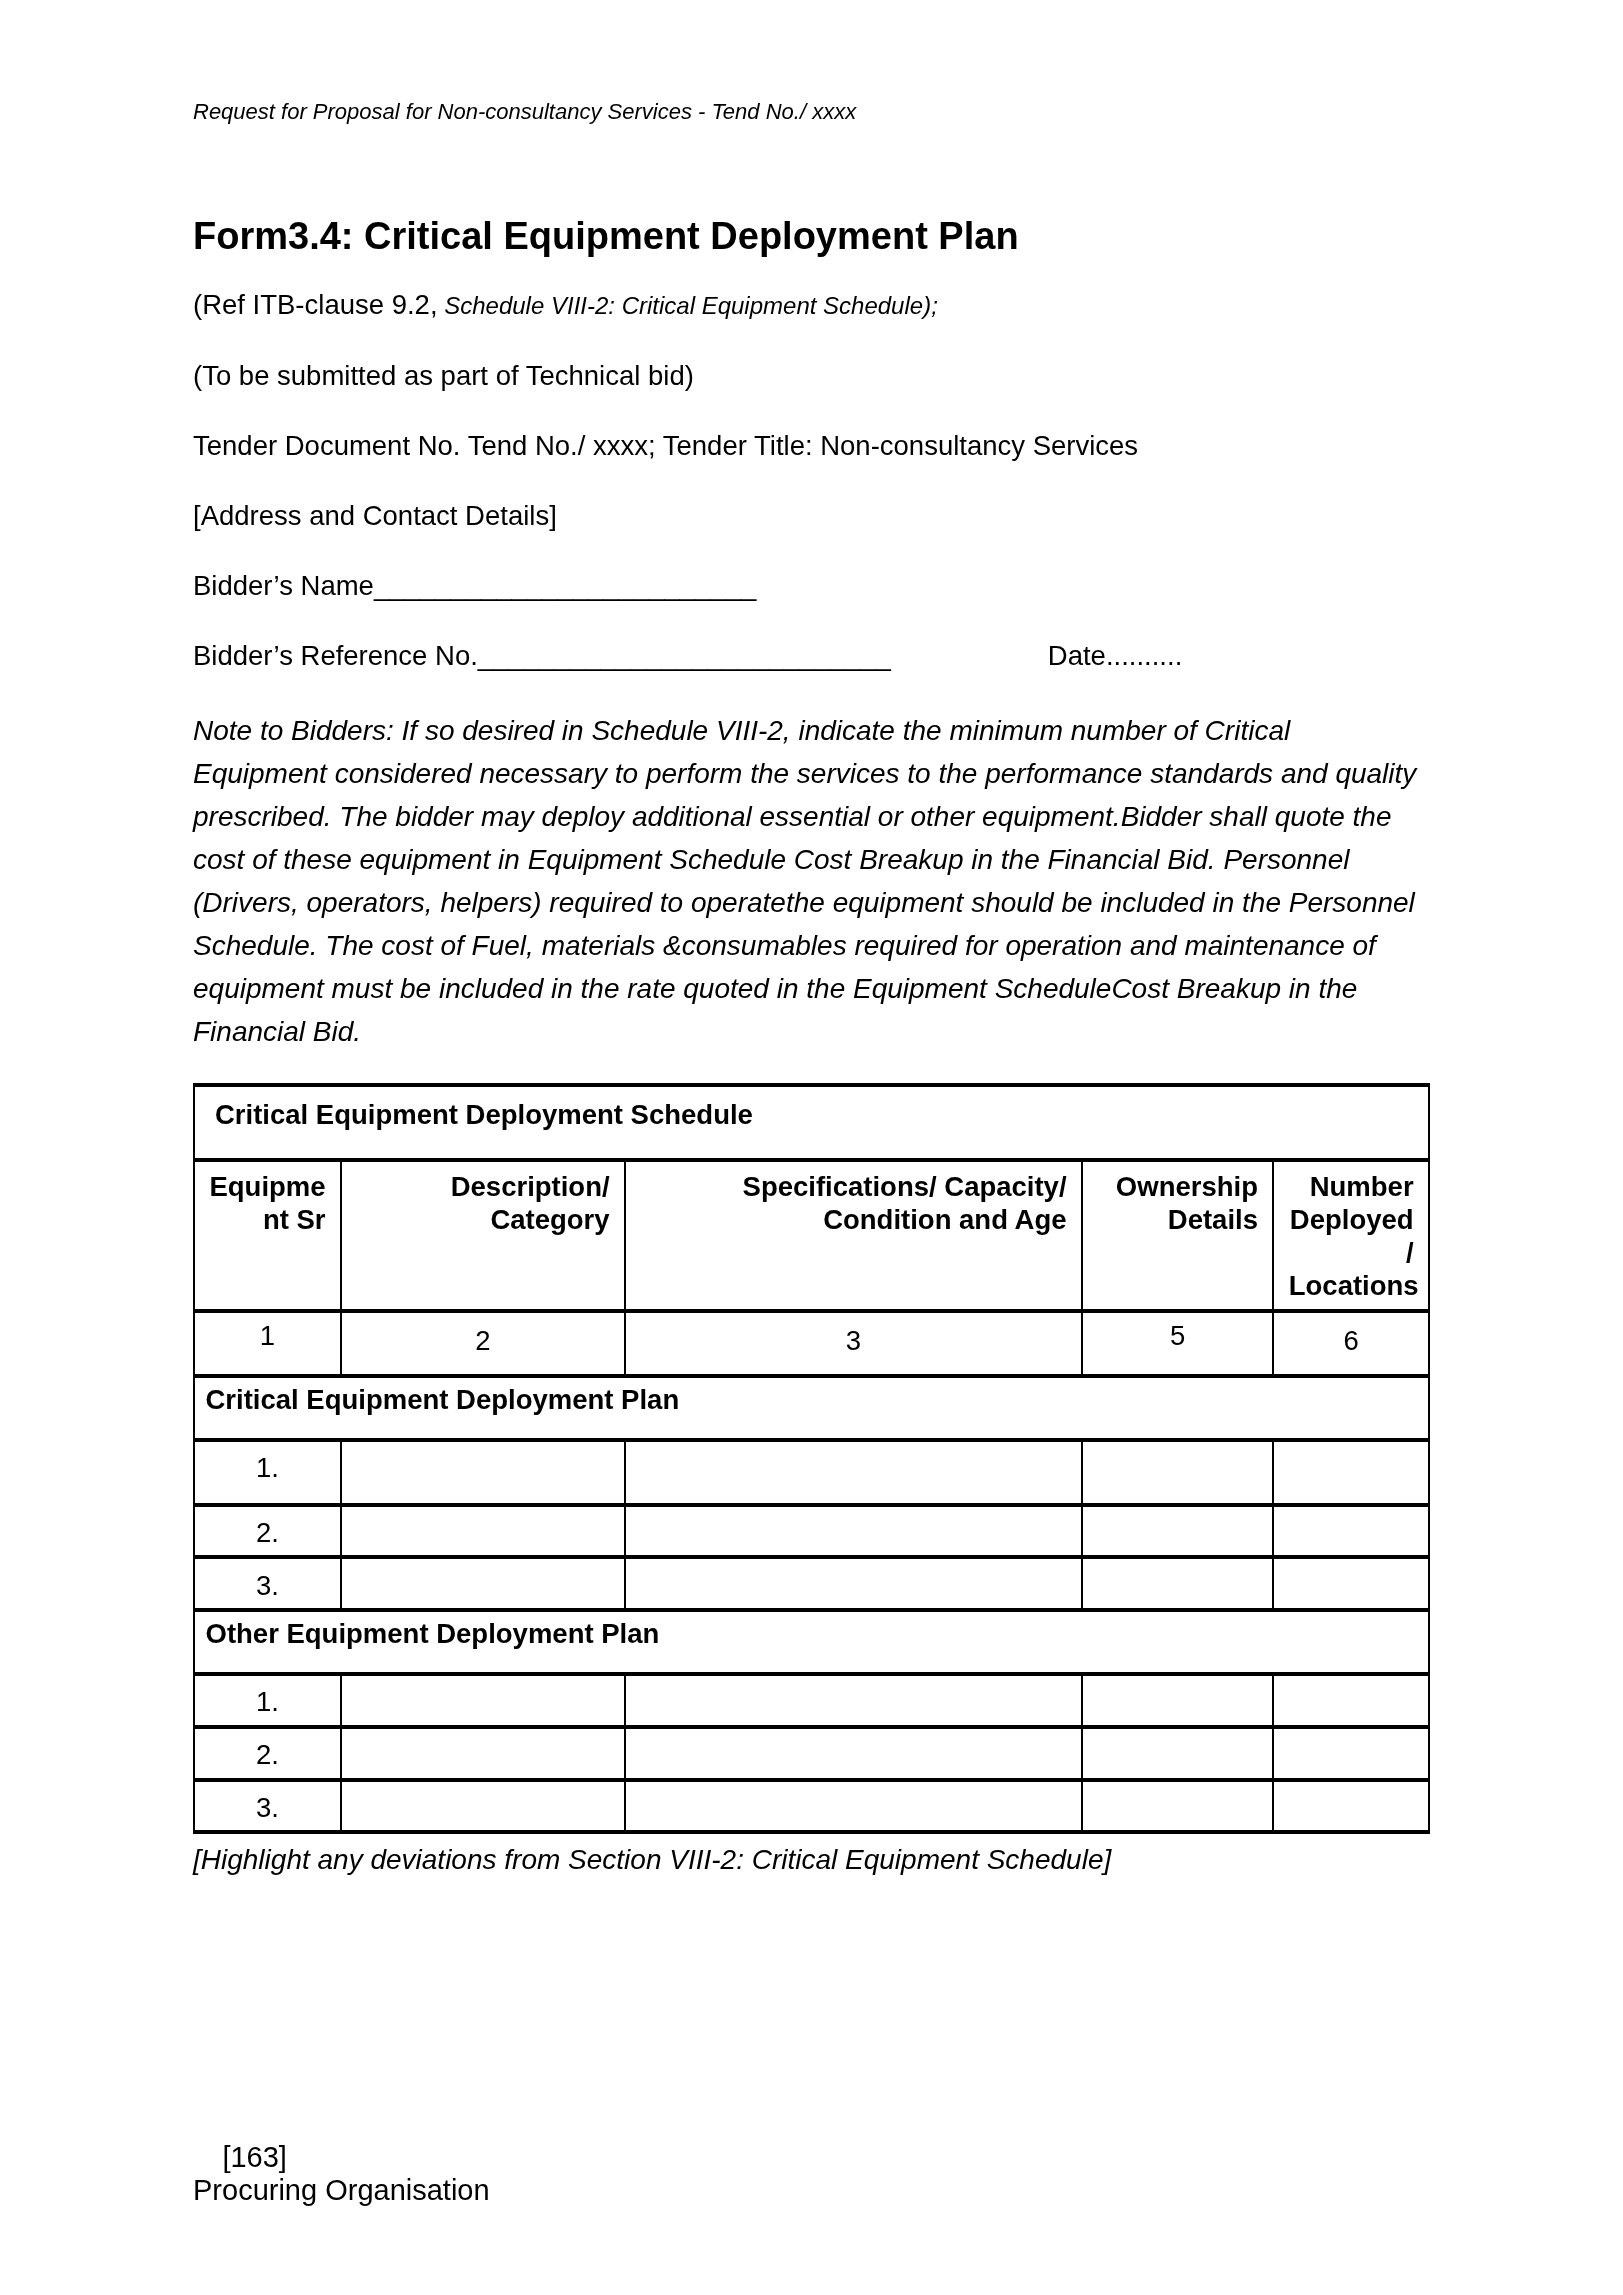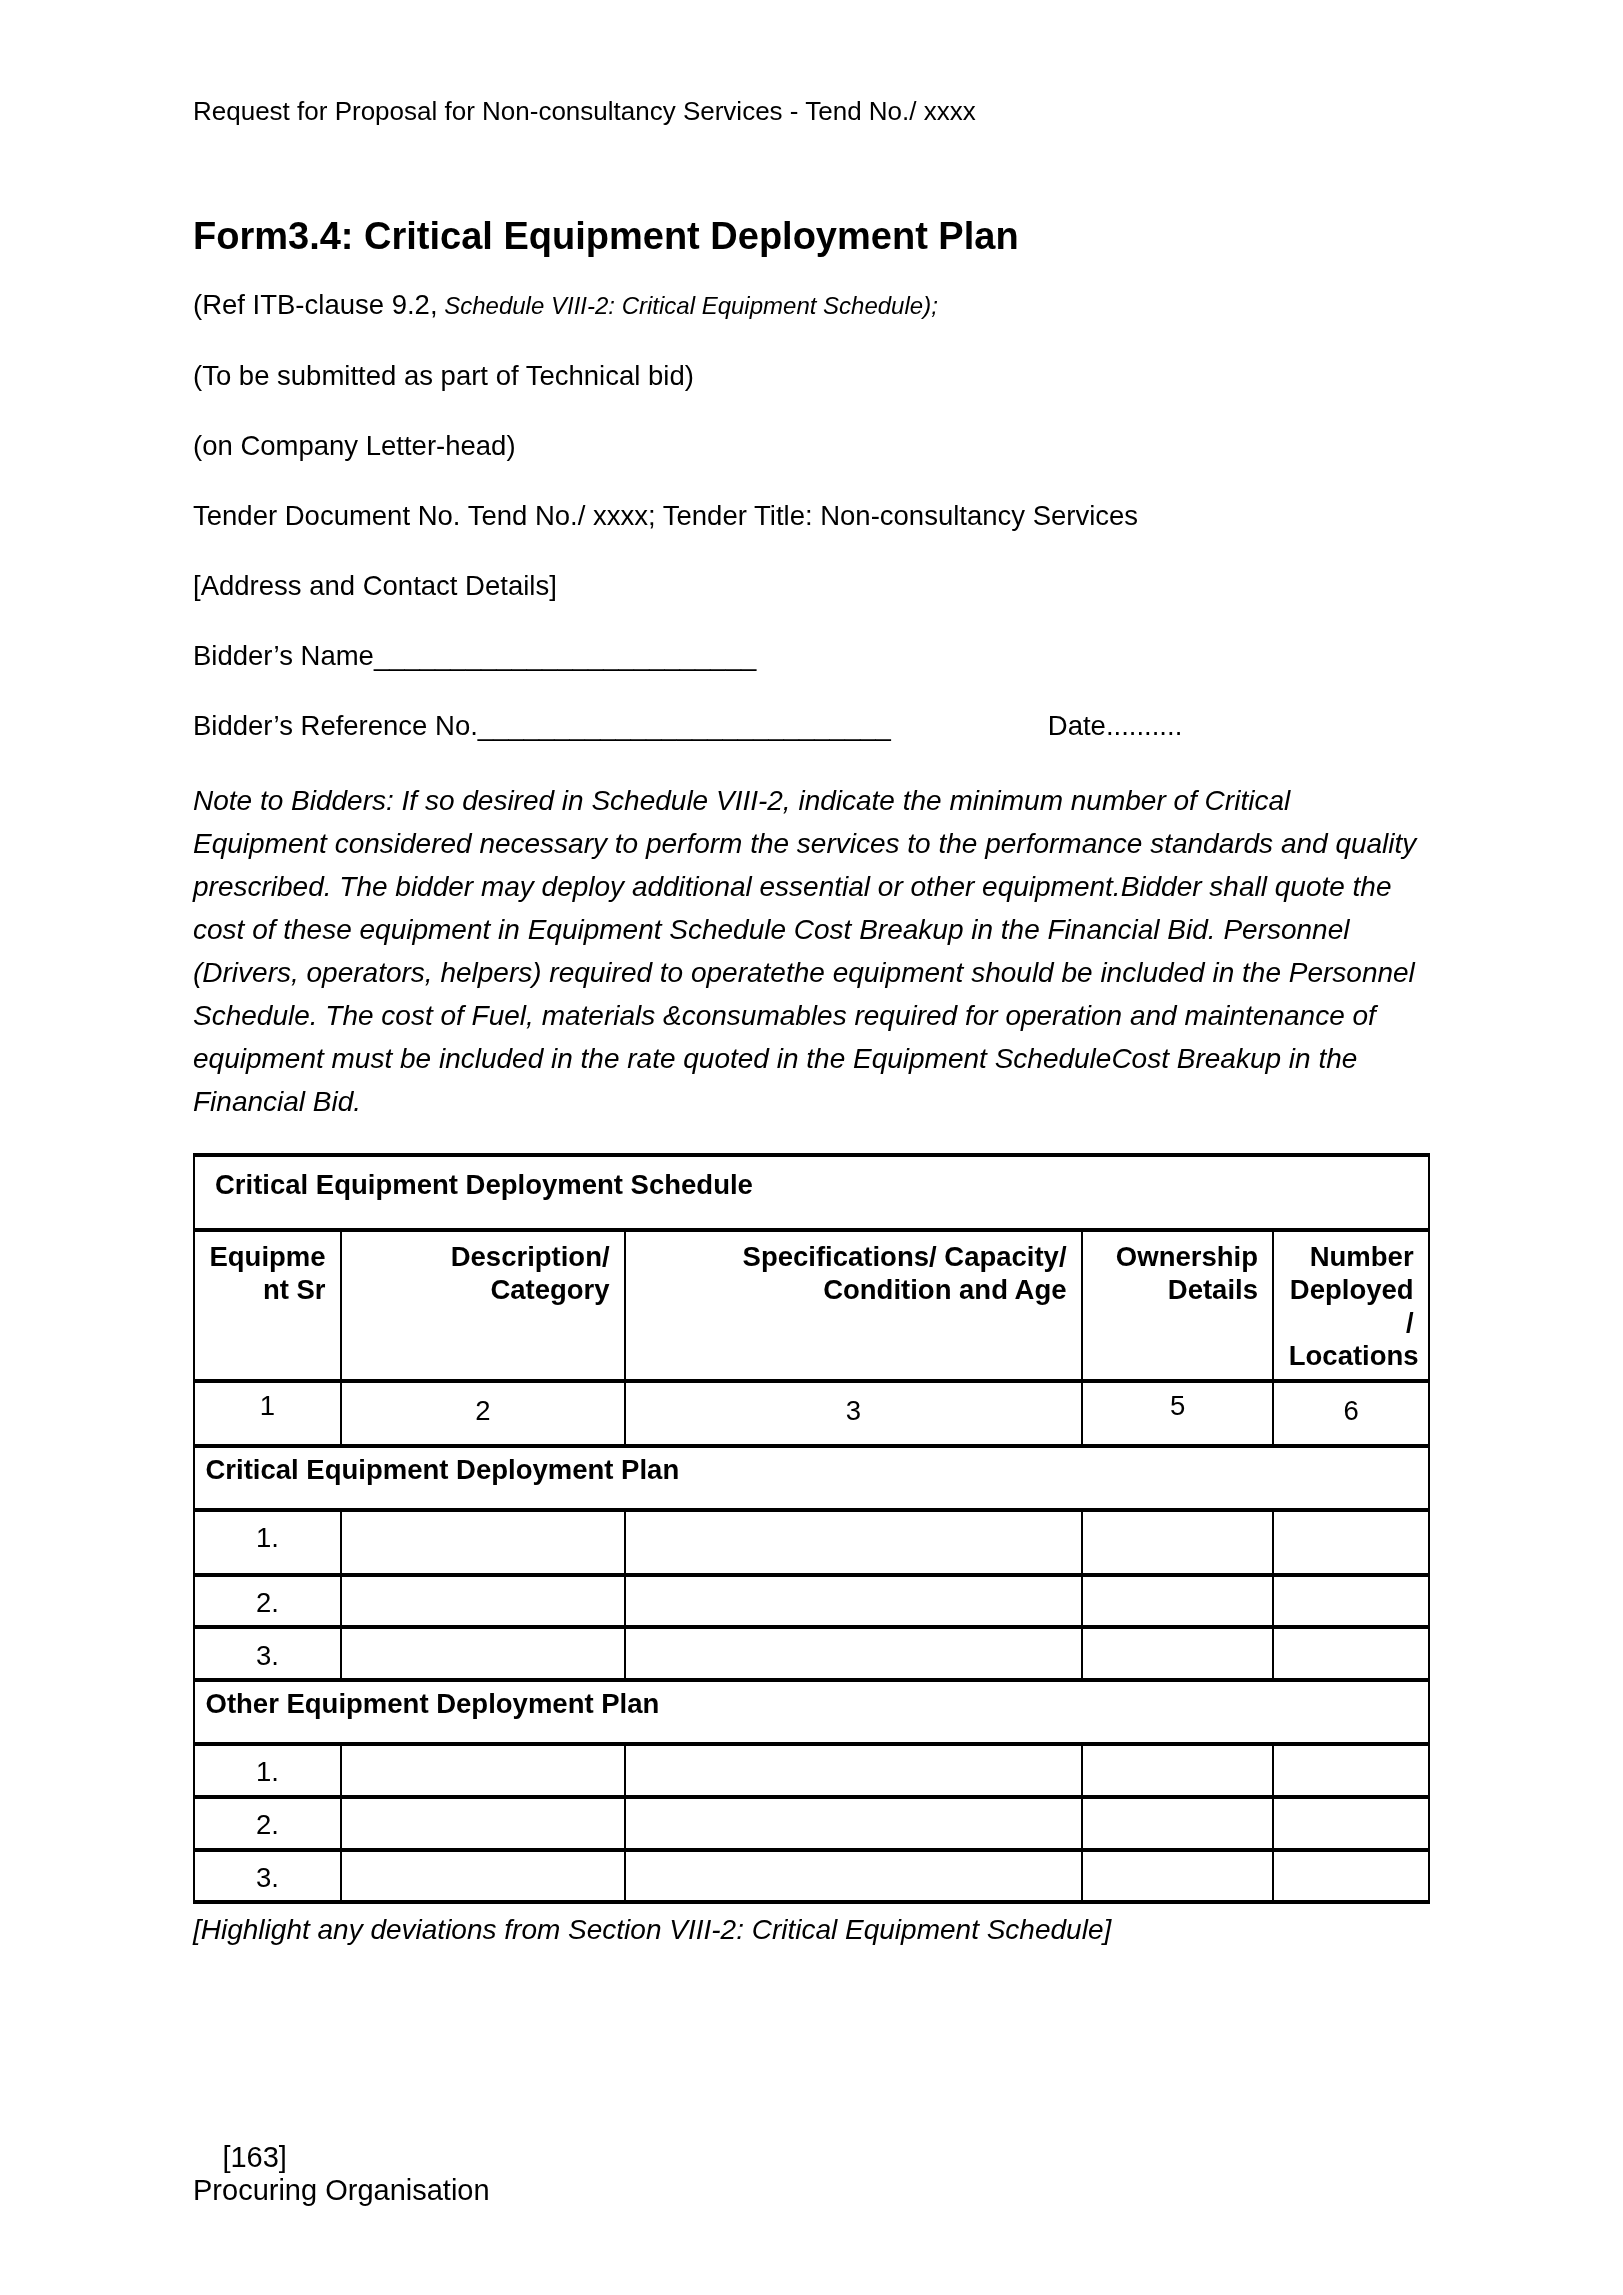--- a/index.html
+++ b/index.html
@@ -9,22 +9,23 @@
     background:#ffffff;
     font-family:"Liberation Sans", sans-serif;
     color:#000;
     overflow:hidden;
   }
   .content {
     position:absolute;
     left:193px; right:193px; top:95px;
   }
   .doc-header {
-    font-size:26px; line-height:33px;
+    font-size:22px; line-height:33px;
     margin:0 0 85px 0;
+    font-style:italic;
   }
   h1.doc-title {
     font-size:38px; line-height:46px;
     font-weight:bold; text-align:left;
     margin:0 0 29.4px 0;
   }
   p.body-line {
     font-size:27.5px; line-height:33px;
     margin:0 0 37px 0;
   }
@@ -85,21 +86,20 @@
   <div class="content">
 
     <div class="doc-header">Request for Proposal for Non-consultancy Services - Tend No./ xxxx</div>
 
     <h1 class="doc-title">Form3.4: Critical Equipment Deployment Plan</h1>
 
     <p class="body-line"><span>(Ref ITB-clause 9.2,</span><span class="ref-small"> Schedule VIII-2: Critical Equipment Schedule);</span></p>
 
     <p class="body-line">(To be submitted as part of Technical bid)</p>
 
-    <p class="body-line">(on Company Letter-head)</p>
 
     <p class="body-line">Tender Document No. Tend No./ xxxx; Tender Title: Non-consultancy Services</p>
 
     <p class="body-line">[Address and Contact Details]</p>
 
     <p class="body-line"><span>Bidder’s Name</span><span>_________________________</span></p>
 
     <p class="body-line"><span>Bidder’s Reference No.</span><span>___________________________</span><span class="date-span">Date..........</span></p>
 
     <p class="note">Note to Bidders: If so desired in Schedule VIII-2, indicate the minimum number of Critical Equipment considered necessary to perform the services to the performance standards and quality prescribed. The bidder may deploy additional essential or other equipment.Bidder shall quote the cost of these equipment in Equipment Schedule Cost Breakup in the Financial Bid. Personnel (Drivers, operators, helpers) required to operatethe equipment should be included in the Personnel Schedule. The cost of Fuel, materials &amp;consumables required for operation and maintenance of equipment must be included in the rate quoted in the Equipment ScheduleCost Breakup in the Financial Bid.</p>

